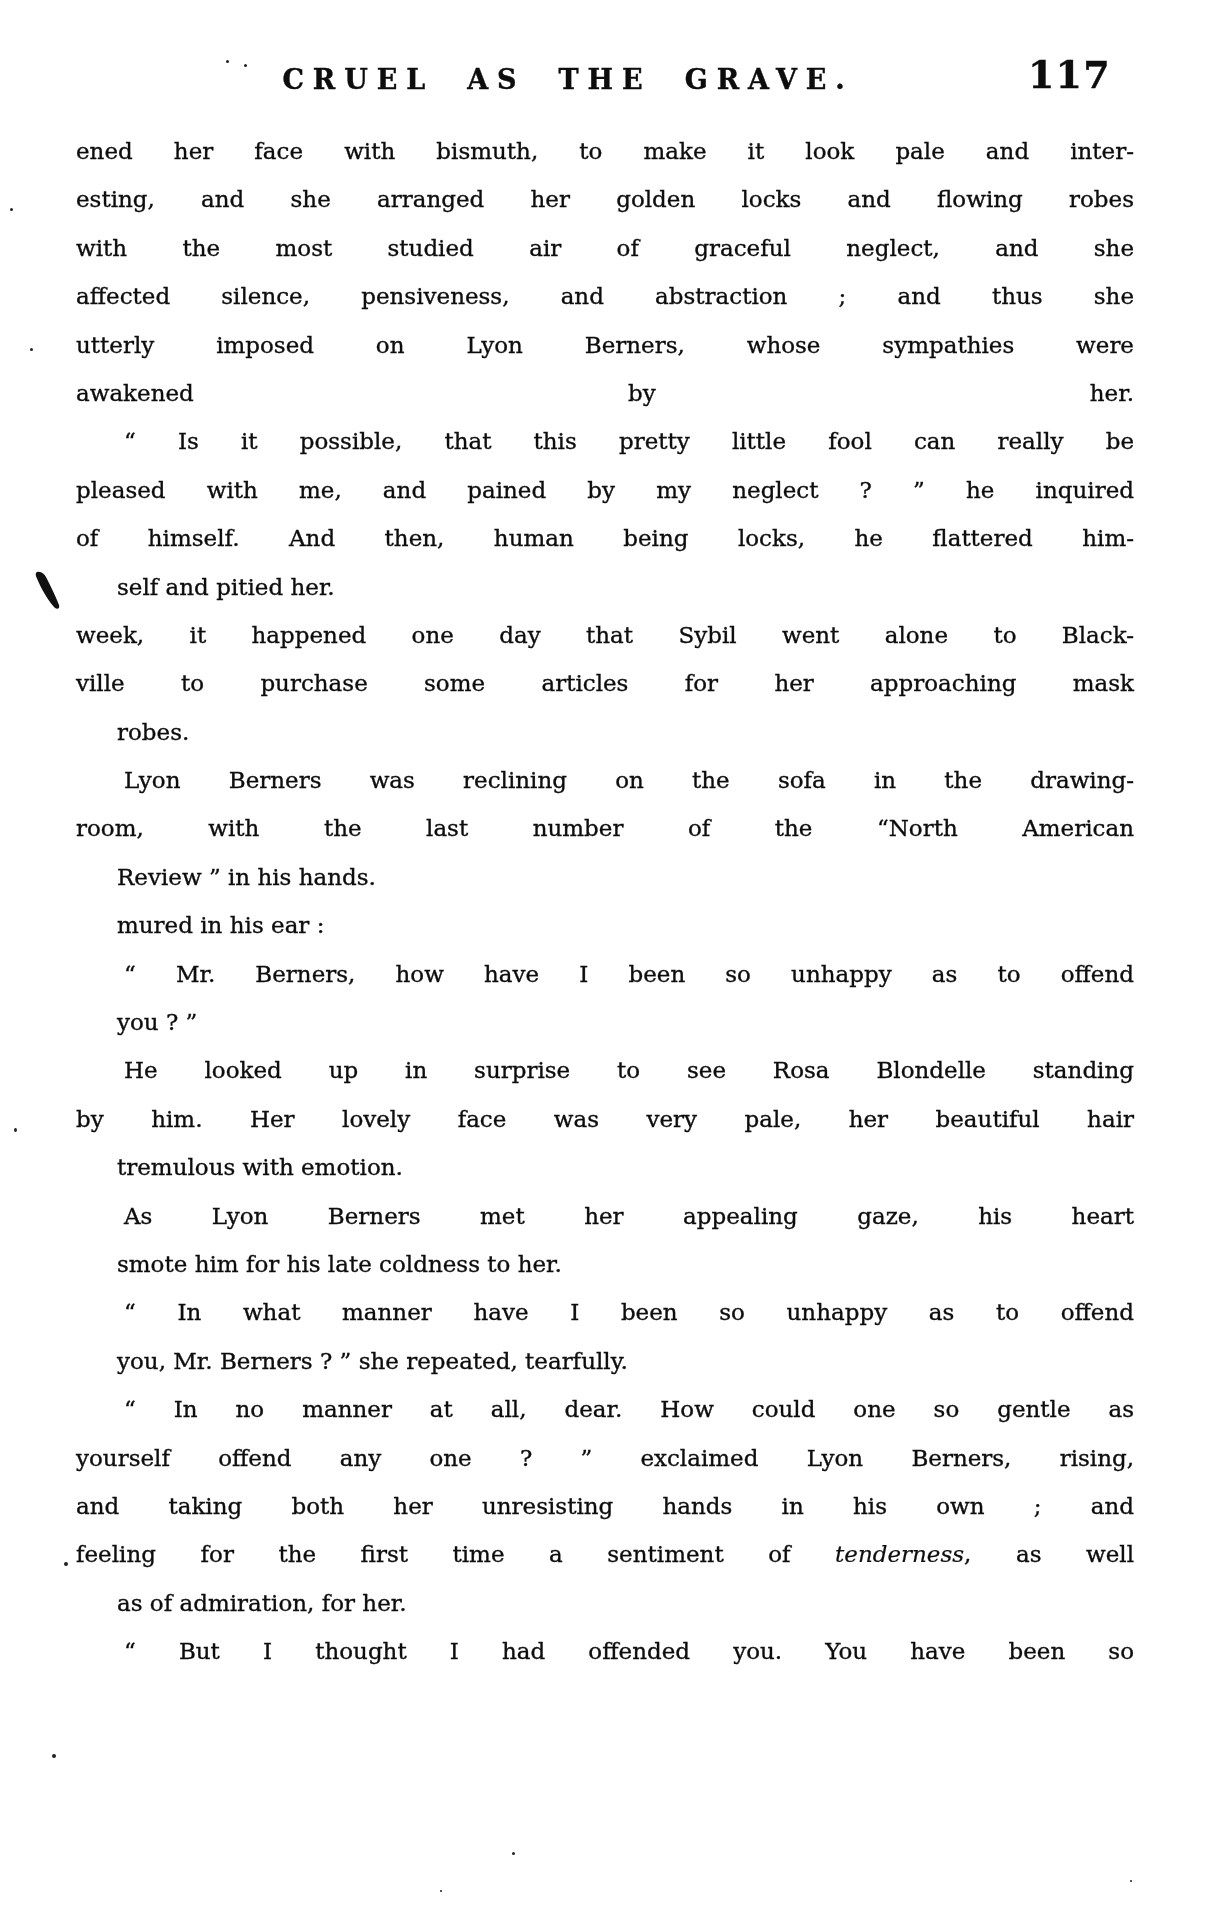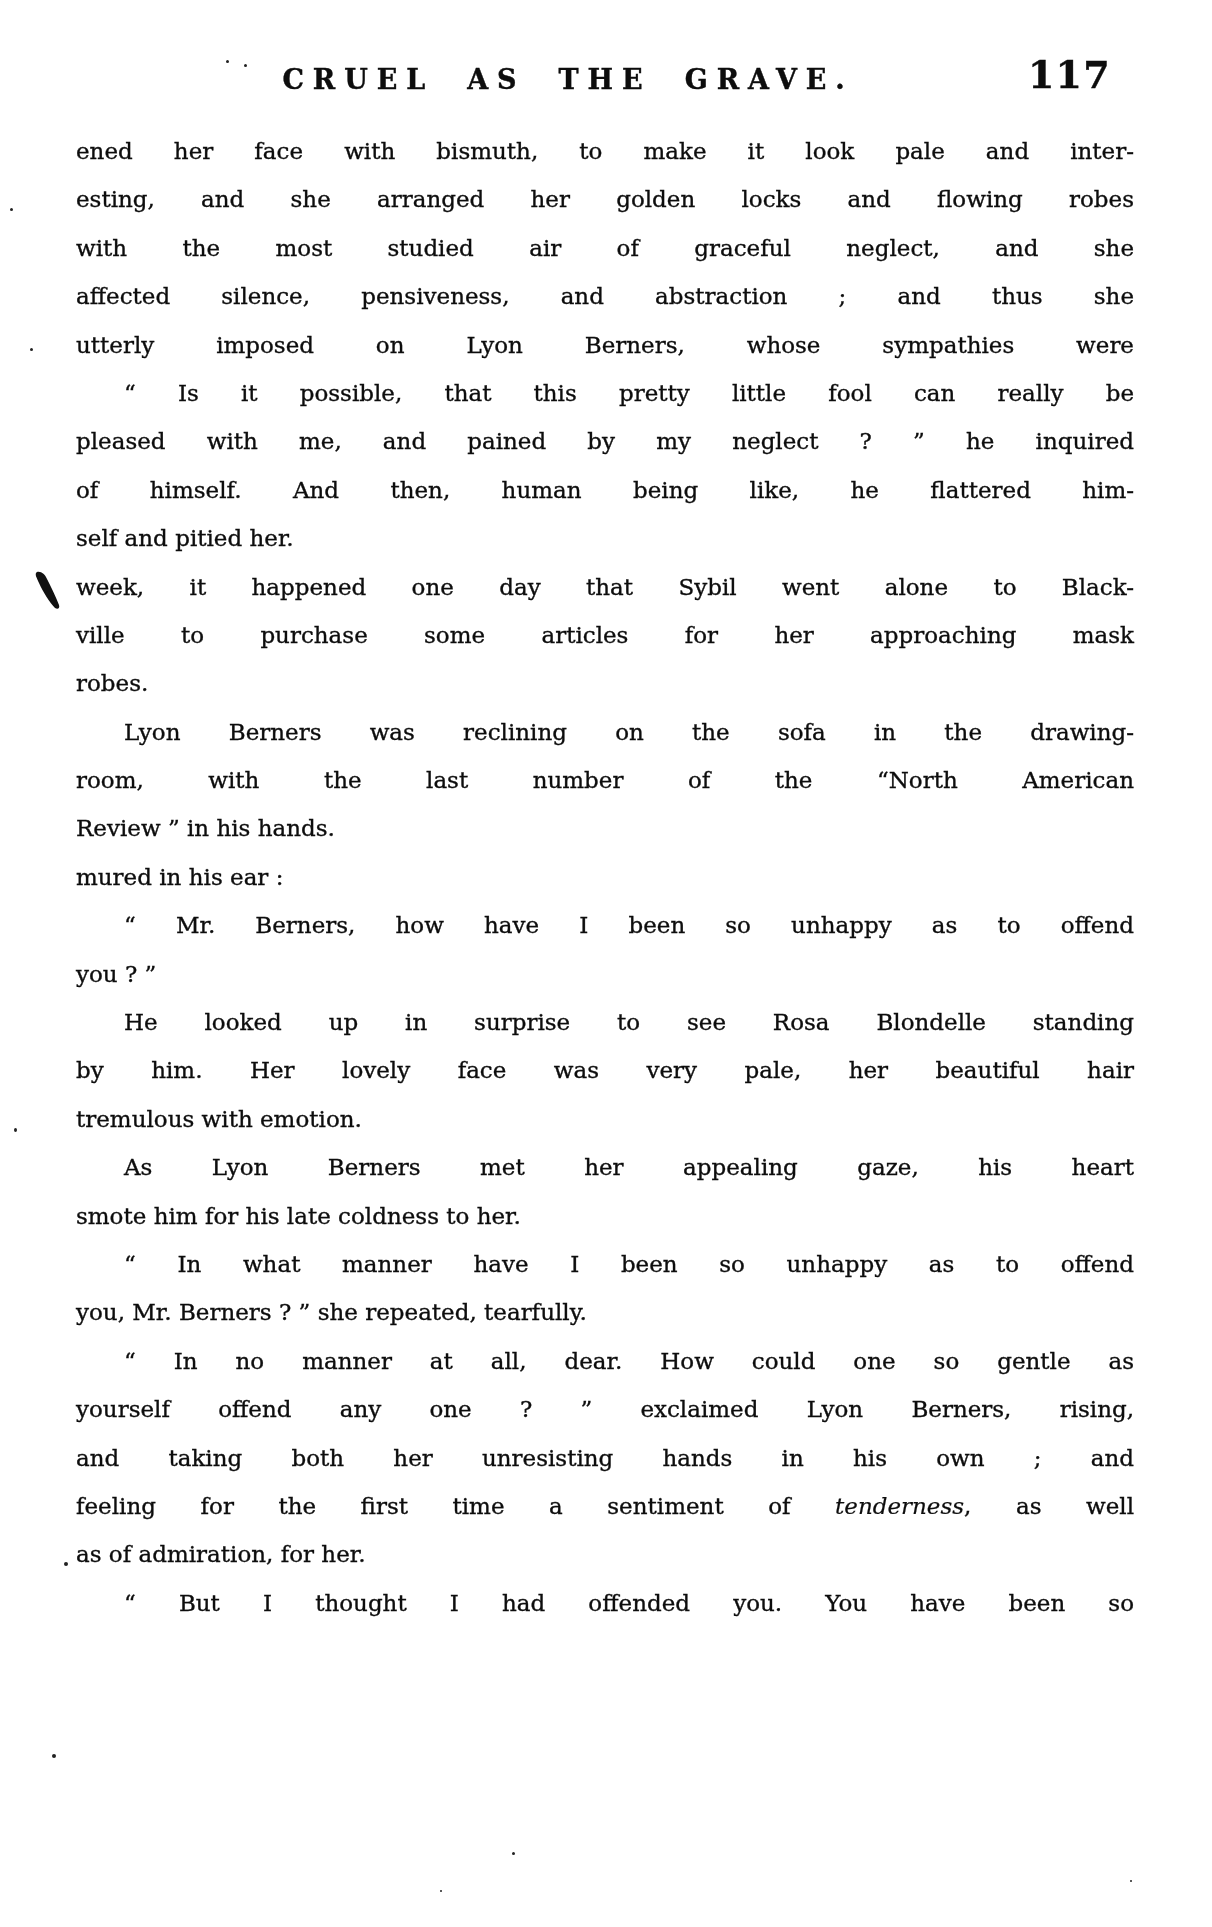--- a/index.html
+++ b/index.html
@@ -60,20 +60,21 @@
     text-align: justify;
     text-align-last: justify;
     white-space: nowrap;
   }
   .line.indent {
     text-indent: 48px;
   }
   .line.para-end {
     text-align: left;
     text-align-last: left;
+    margin-left: 41px;
   }
   .line i {
     font-style: italic;
     -webkit-text-stroke: 0.2px;
   }
   
   .ink-mark {
     position: absolute;
     left: 33px;
     top: 570px;
@@ -95,23 +96,24 @@
     <div class="running-title">CRUEL AS THE GRAVE.</div>
     <div class="page-number">117</div>
   </div>
 
   <main class="text-block" id="text-block">
       <div class="line"><span>ened her face with bismuth, to make it look pale and inter-</span></div>
       <div class="line"><span>esting, and she arranged her golden locks and flowing robes</span></div>
       <div class="line"><span>with the most studied air of graceful neglect, and she</span></div>
       <div class="line"><span>affected silence, pensiveness, and abstraction ; and thus she</span></div>
       <div class="line"><span>utterly imposed on Lyon Berners, whose sympathies were</span></div>
+      <div class="line"><span>awakened by her.</span></div>
       <div class="line indent"><span>“ Is it possible, that this pretty little fool can really be</span></div>
       <div class="line"><span>pleased with me, and pained by my neglect ? ” he inquired</span></div>
-      <div class="line"><span>of himself.  And then, human being like, he flattered him-</span></div>
+      <div class="line"><span>of himself.  And then, human being locks, he flattered him-</span></div>
       <div class="line para-end"><span>self and pitied her.</span></div>
       <div class="line"><span>week, it happened one day that Sybil went alone to Black-</span></div>
       <div class="line"><span>ville to purchase some articles for her approaching mask</span></div>
       <div class="line para-end"><span>robes.</span></div>
       <div class="line indent"><span>Lyon Berners was reclining on the sofa in the drawing-</span></div>
       <div class="line"><span>room, with the last number of the “North American</span></div>
       <div class="line para-end"><span>Review ” in his hands.</span></div>
       <div class="line para-end"><span>mured in his ear :</span></div>
       <div class="line indent"><span>“ Mr. Berners, how have I been so unhappy as to offend</span></div>
       <div class="line para-end"><span>you ? ”</span></div>

